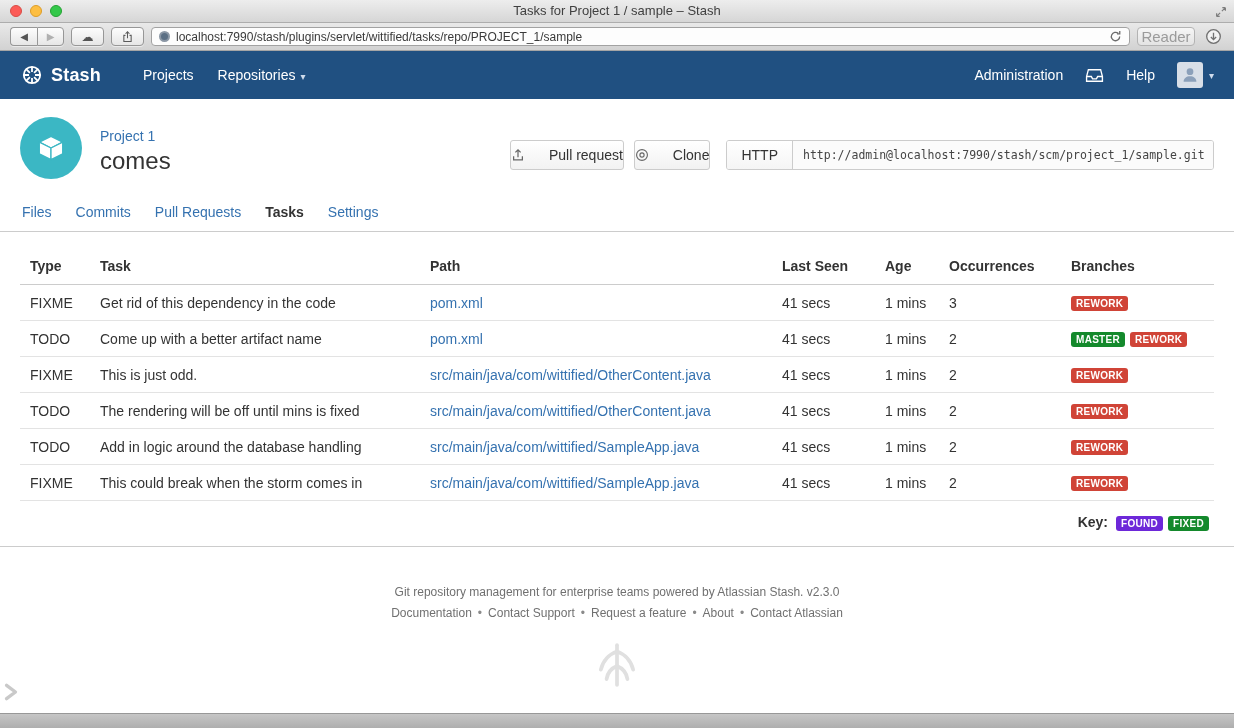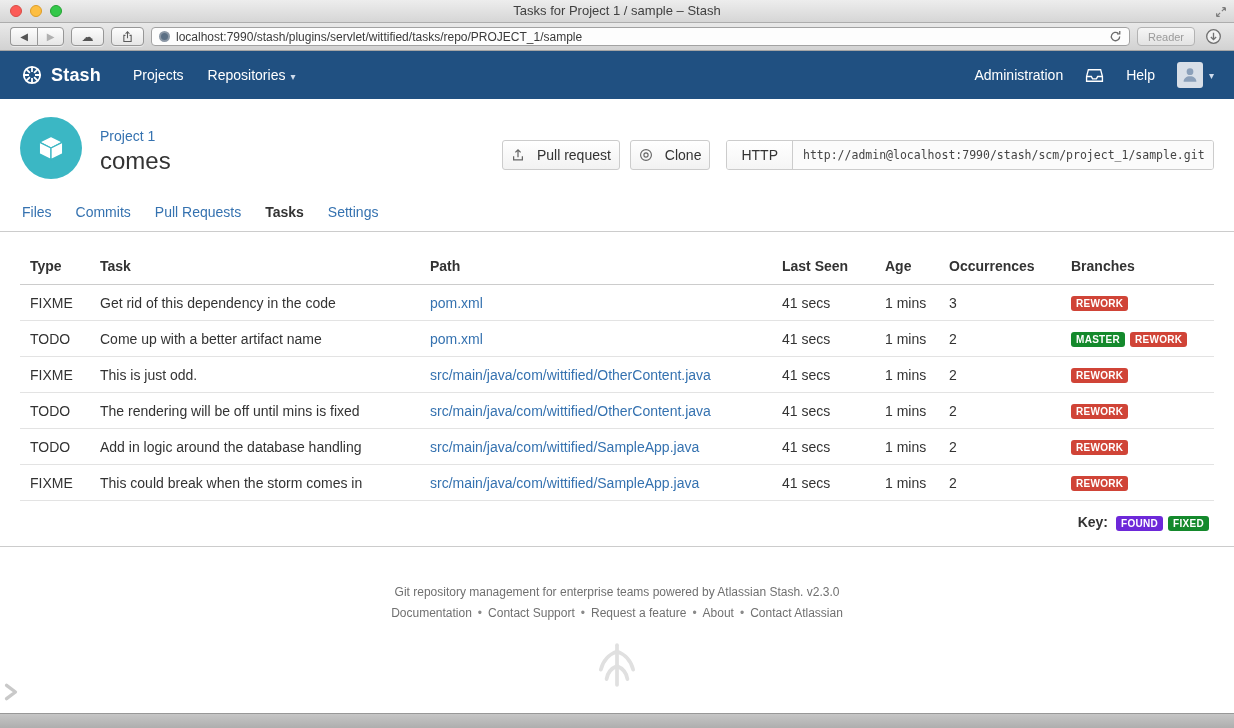--- a/index.html
+++ b/index.html
@@ -26,45 +26,45 @@
   .navgroup { display:flex; }
   .navgroup .tb-btn { border-radius:0; width:27px; }
   .navgroup .tb-btn:first-child { border-radius:4px 0 0 4px; border-right:none; }
   .navgroup .tb-btn:last-child { border-radius:0 4px 4px 0; color:#b0b0b0; }
   .tb-btn.icon { width:33px; font-size:12px; }
   .urlfield { flex:1; height:19px; background:#fdfdfd; border:1px solid #a2a2a2; border-radius:4px;
     display:flex; align-items:center; padding:0 7px; gap:6px; font-size:12px; color:#3a3a3a; }
   .urlfield .favicon { width:11px; height:11px; border-radius:50%; background:#5b6f84; border:2px solid #8b97a5; flex:none; }
   .urlfield .spacer { flex:1; }
   .reader-btn { width:58px; height:19px; border:1px solid #b3b3b3; border-radius:4px; color:#9b9b9b;
-    background:linear-gradient(#f6f6f6,#e3e3e3); font-size:11px; display:flex; align-items:center; justify-content:center; }
+    background:linear-gradient(#f6f6f6,#e3e3e3); font-size:15px; display:flex; align-items:center; justify-content:center; }
   .dl-btn { width:22px; height:19px; display:flex; align-items:center; justify-content:center; }
 
   
   .appnav { height:48px; background:#205081; color:#fff; display:flex; align-items:center; padding:0 20px; font-size:14px; }
-  .brand { display:flex; align-items:center; gap:7px; margin-right:20px; }
+  .brand { display:flex; align-items:center; gap:7px; margin-right:30px; }
   .brand b { font-size:18px; letter-spacing:.2px; }
   .nav-item { color:#fff; text-decoration:none; padding:0 12px; cursor:pointer; }
   .nav-item .caret { font-size:10px; margin-left:5px; color:#cfdcec; }
   .appnav .right { margin-left:auto; display:flex; align-items:center; gap:22px; }
   .appnav .right a { color:#fff; text-decoration:none; }
   .avatar-box { display:flex; align-items:center; gap:6px; }
   .avatar { width:26px; height:26px; border-radius:3px; background:#d8dfe8; display:flex; align-items:center; justify-content:center; }
   .avatar-caret { font-size:10px; color:#cfdcec; }
 
   
   .pageheader { padding:18px 20px 14px; display:flex; align-items:center; }
   .project-avatar { width:62px; height:62px; border-radius:50%; background:#3bb7c4; color:#3bb7c4;
     display:flex; align-items:center; justify-content:center; flex:none; }
   .ph-text { margin-left:18px; padding-top:6px; }
   .ph-text .project-link { font-size:14px; color:#3572b0; text-decoration:none; display:inline-block; }
   .ph-text h1 { font-size:24px; font-weight:normal; color:#333; margin-top:2px; }
   .ph-actions { margin-left:auto; display:flex; align-items:center; gap:10px; margin-top:14px; }
-  .aui-btn { height:30px; padding:0 8px; border:1px solid #ccc; border-radius:3px;
-    background:linear-gradient(#fff,#f2f2f2); color:#333; font-size:14px; display:flex; align-items:center; gap:12px; cursor:pointer; }
+  .aui-btn { height:30px; padding:0 0; border:1px solid #ccc; border-radius:3px;
+    background:linear-gradient(#fff,#f2f2f2); color:#333; font-size:14px; display:flex; align-items:center; gap:24px; cursor:pointer; }
   .clone-group { display:flex; align-items:stretch; height:30px; border:1px solid #ccc; border-radius:3px; overflow:hidden; margin-left:6px; }
   .proto { padding:0 14px; display:flex; align-items:center; font-size:14px; color:#333;
     background:linear-gradient(#fff,#f5f5f5); border-right:1px solid #ccc; }
   .clone-url { width:420px; background:#fbfbfb; display:flex; align-items:center; padding:0 10px;
     font-family:"DejaVu Sans Mono", monospace; font-size:11.5px; color:#444; white-space:nowrap; overflow:hidden; }
 
   
   .tabs { border-bottom:1px solid #ccc; padding:0 22px; display:flex; gap:24px; height:39px; align-items:center; font-size:14px; }
   .tabs a { color:#3572b0; text-decoration:none; cursor:pointer; }
   .tabs a.active { color:#333 !important; font-weight:bold; }

